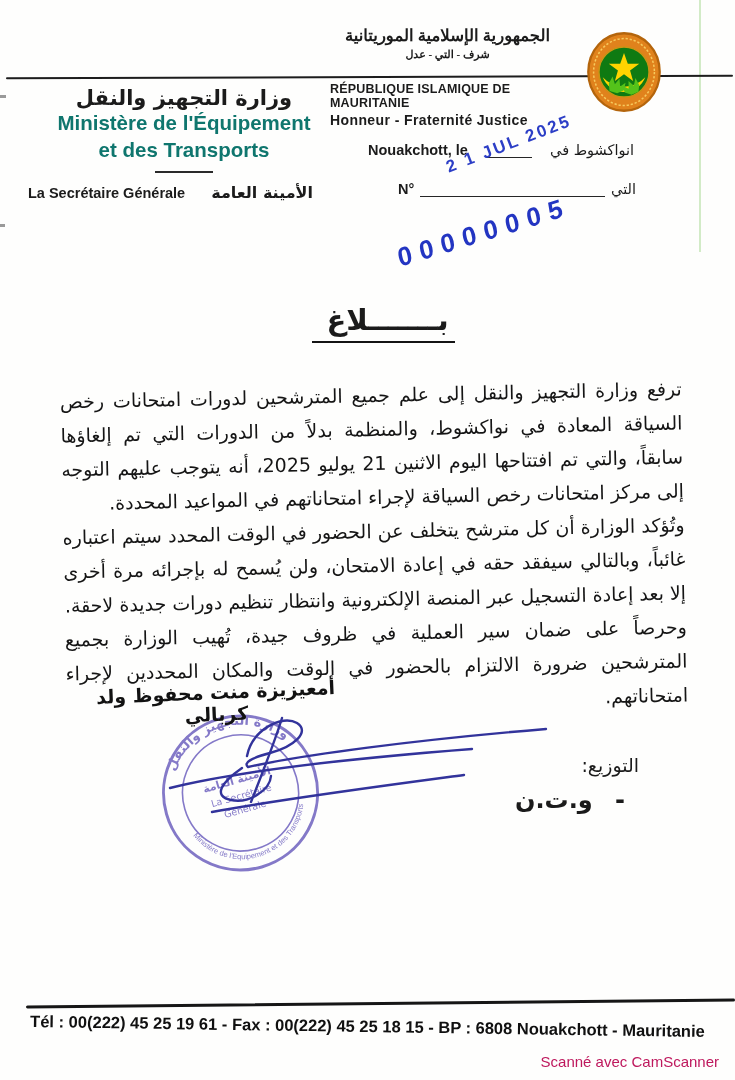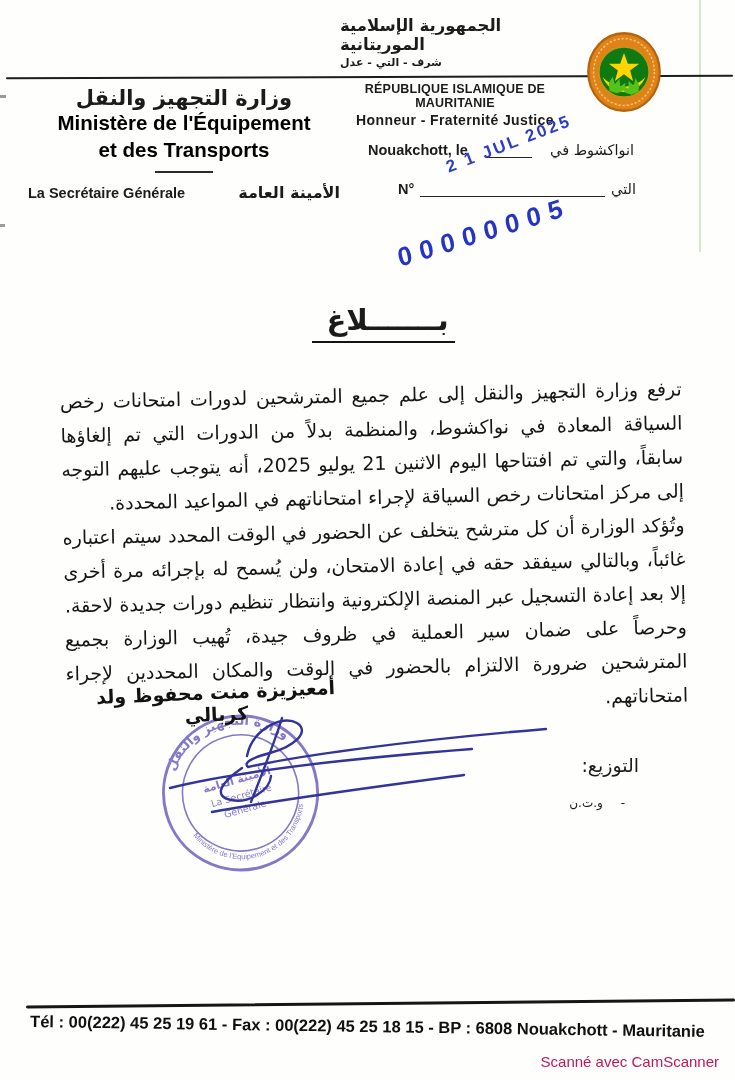--- a/index.html
+++ b/index.html
@@ -1,36 +1,36 @@
 <!DOCTYPE html>
 <html lang="ar"><head>
 <meta charset="utf-8">
 <style>
   html,body{margin:0;padding:0;background:#ffffff;}
   .page{position:relative;width:735px;height:1080px;background:#fefefd;overflow:hidden;
         font-family:"DejaVu Sans",sans-serif;color:#1b1b1b;}
   .fr{font-family:"Liberation Sans","DejaVu Sans",sans-serif;}
 
   
-  .hdr-ar{position:absolute;top:16px;left:340px;width:215px;text-align:left;direction:rtl;}
+  .hdr-ar{position:absolute;top:26px;left:340px;width:215px;text-align:center;direction:rtl;font-family:Liberation Serif, serif;}
   .hdr-ar .rep{font-size:16.5px;font-weight:bold;letter-spacing:.5px;}
   .hdr-ar .motto{font-size:11px;font-weight:bold;margin-top:2px;}
   .hdr-rule{position:absolute;top:76px;left:6px;width:727px;height:2.4px;background:#1d1d1d;
             transform:rotate(-0.2deg);z-index:1;border-radius:2px;}
-  .hdr-fr{position:absolute;top:82px;left:330px;width:250px;text-align:center;z-index:2;}
+  .hdr-fr{position:absolute;top:82px;left:330px;width:250px;text-align:left;z-index:2;}
   .hdr-fr .rep{font-size:12.5px;font-weight:bold;letter-spacing:.2px;}
   .hdr-fr .motto{font-size:14px;font-weight:bold;margin-top:2px;letter-spacing:.4px;}
   .emblem{position:absolute;left:586px;top:30px;width:76px;height:84px;z-index:3;}
 
   
   .ministry{position:absolute;top:86px;left:28px;width:312px;text-align:center;z-index:2;}
   .ministry .ar{font-size:21px;font-weight:bold;direction:rtl;}
-  .ministry .fr1,.ministry .fr2{font-size:20.5px;font-weight:bold;color:#000000;line-height:1.3;}
+  .ministry .fr1,.ministry .fr2{font-size:20.5px;font-weight:bold;color:#0f766e;line-height:1.3;}
   .ministry .rule{width:58px;height:0;border-top:2.2px solid #2a2a2a;margin:8px auto 10px auto;}
-  .office{display:flex;justify-content:space-between;gap:26px;align-items:baseline;}
+  .office{display:flex;justify-content:flex-start;gap:26px;align-items:baseline;}
   .office .fr-label{font-size:14.5px;font-weight:bold;}
   .office .ar-label{font-size:16px;font-weight:bold;direction:rtl;}
 
   
   .row-date{position:absolute;left:368px;top:142px;width:266px;display:flex;align-items:flex-end;gap:18px;z-index:2;}
   .row-num{position:absolute;left:398px;top:181px;width:238px;display:flex;align-items:flex-end;gap:6px;z-index:2;}
   .row-date .lbl-fr,.row-num .lbl-fr{font-size:14.5px;font-weight:bold;white-space:nowrap;}
   .row-date .lbl-ar,.row-num .lbl-ar{font-size:14.5px;font-weight:normal;direction:rtl;white-space:nowrap;}
   .fill-line{flex:1;border-bottom:1.6px solid #262626;height:14px;}
   .stamp-date{position:absolute;left:447px;top:158px;transform:rotate(-21deg);transform-origin:left center;
@@ -51,21 +51,21 @@
   
   .signer{position:absolute;left:66px;top:681px;width:300px;font-size:19px;font-weight:bold;direction:rtl;
           text-align:center;transform:rotate(-2.4deg);z-index:4;color:#121212;}
   .round-stamp{position:absolute;left:138px;top:697px;width:204px;height:188px;z-index:2;opacity:.82;
                transform:rotate(-16deg);}
   .sig-ink{position:absolute;left:152px;top:702px;width:424px;height:120px;z-index:5;}
 
   
   .distribution{position:absolute;right:96px;top:754px;width:160px;direction:rtl;text-align:right;z-index:2;}
   .distribution .d-title{font-size:19px;font-weight:normal;}
-  .distribution .d-item{font-size:12px;font-weight:normal;margin-top:20px;padding-right:14px;}
+  .distribution .d-item{font-size:24px;font-weight:bold;margin-top:10px;padding-right:14px;}
   .distribution .d-item .dash{margin-left:14px;}
 
   
   .foot-rule{position:absolute;top:1002px;left:26px;width:709px;height:2.6px;background:#161616;
              transform:rotate(-0.55deg);border-radius:2px;}
   .foot-contact{position:absolute;top:1017px;left:0;width:100%;text-align:center;font-size:16.5px;
                 font-weight:bold;color:#101010;transform:rotate(0.85deg);}
   .scan-note{position:absolute;top:1053px;right:16px;font-size:15px;color:#be185d;}
 
   

